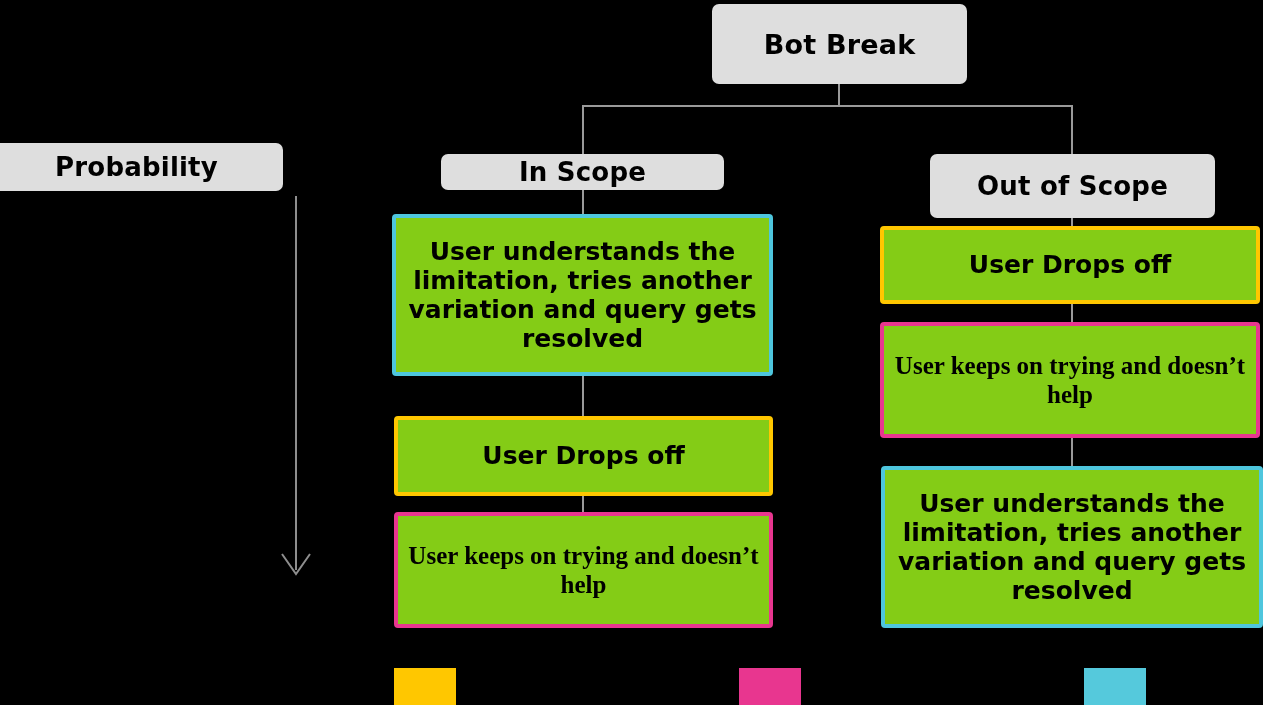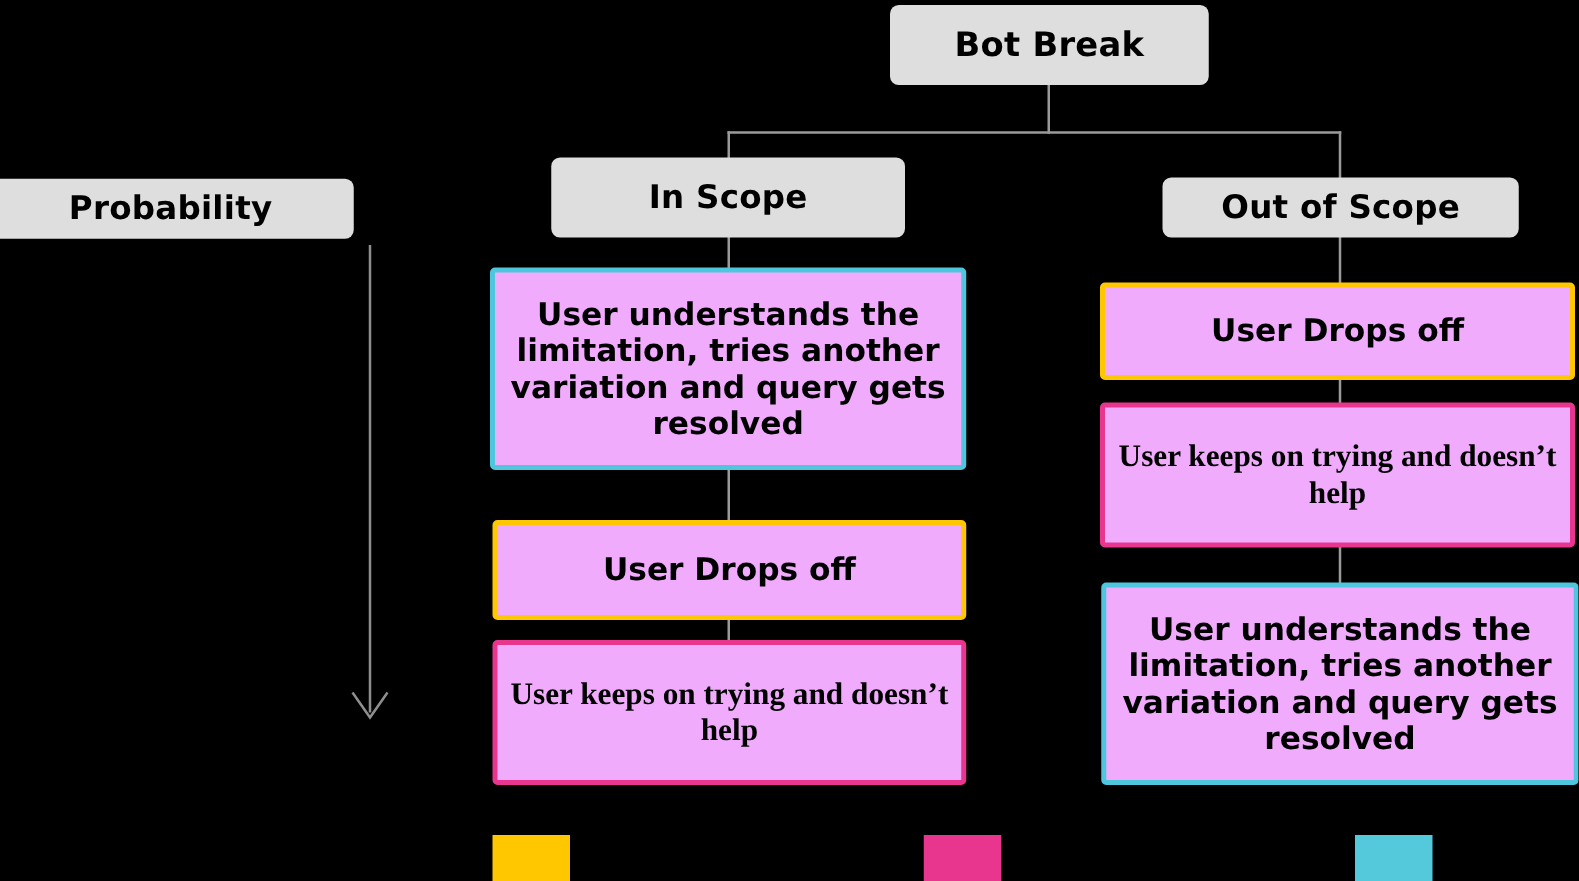--- a/index.html
+++ b/index.html
@@ -42,21 +42,21 @@
     font-weight: bold;
     font-size: 27px;
     letter-spacing: 0.2px;
     box-sizing: border-box;
     z-index: 3;
   }
 
   
   .card {
     position: absolute;
-    background: #f0abfc;
+    background: #84cc16;
     box-sizing: border-box;
     border-style: solid;
     border-width: 4px;
     border-radius: 4px;
     display: flex;
     align-items: center;
     justify-content: center;
     text-align: center;
     color: #000000;
     font-weight: bold;
@@ -91,33 +91,33 @@
 
   <div class="conn-v" style="left:838px; top:68px;  height:39px;"></div>
   <div class="conn-h" style="left:582px; top:105px; width:491px;"></div>
   <div class="conn-v" style="left:582px; top:105px; height:40px;"></div>
   <div class="conn-v" style="left:1071px; top:105px; height:40px;"></div>
 
   <div class="conn-v" style="left:582px; top:145px; height:385px;"></div>
 
   <div class="conn-v" style="left:1071px; top:145px; height:338px;"></div>
 
-  <div class="node-head" style="left:712px; top:4px; width:255px; height:64px;">
+  <div class="node-head" style="left:712px; top:4px; width:255px; height:80px;">
     <span>Bot Break</span>
   </div>
 
   <div class="node-head" style="left:-10px; top:143px; width:293px; height:48px; font-size:26px;">
     <span>Probability</span>
   </div>
 
-  <div class="node-head" style="left:441px; top:126px; width:283px; height:64px; font-size:26px;">
+  <div class="node-head" style="left:441px; top:154px; width:283px; height:36px; font-size:26px;">
     <span>In Scope</span>
   </div>
 
-  <div class="node-head" style="left:930px; top:142px; width:285px; height:48px; font-size:26px;">
+  <div class="node-head" style="left:930px; top:154px; width:285px; height:64px; font-size:26px;">
     <span>Out of Scope</span>
   </div>
 
   <svg class="arrow-svg" width="44" height="400" viewBox="0 0 44 400" style="left:274px; top:192px;">
     <line x1="22" y1="4" x2="22" y2="378" stroke="#8e8e8e" stroke-width="2"></line>
     <polyline points="8,362 22,382 36,362" fill="none" stroke="#8e8e8e" stroke-width="2"></polyline>
   </svg>
 
   <div class="card cyan" style="left:392px; top:214px; width:381px; height:162px; font-size:25px;">
     <span class="txt">User understands the limitation, tries another variation and query gets resolved</span>

